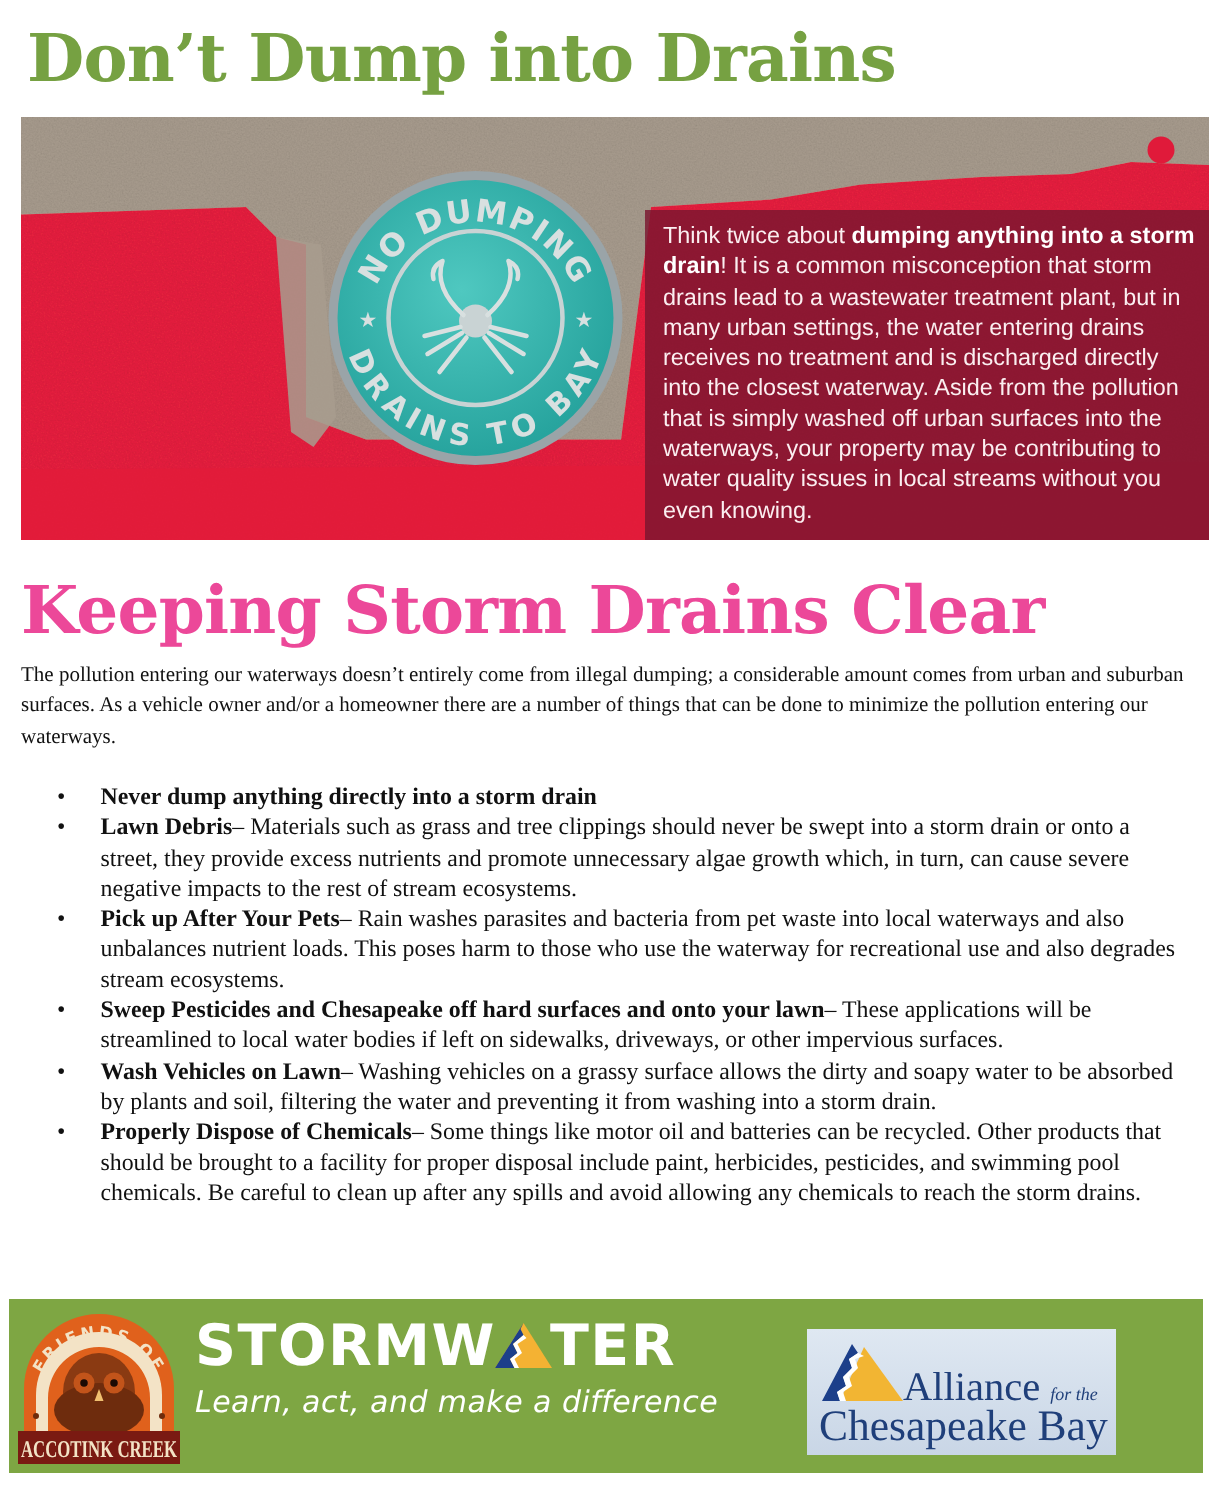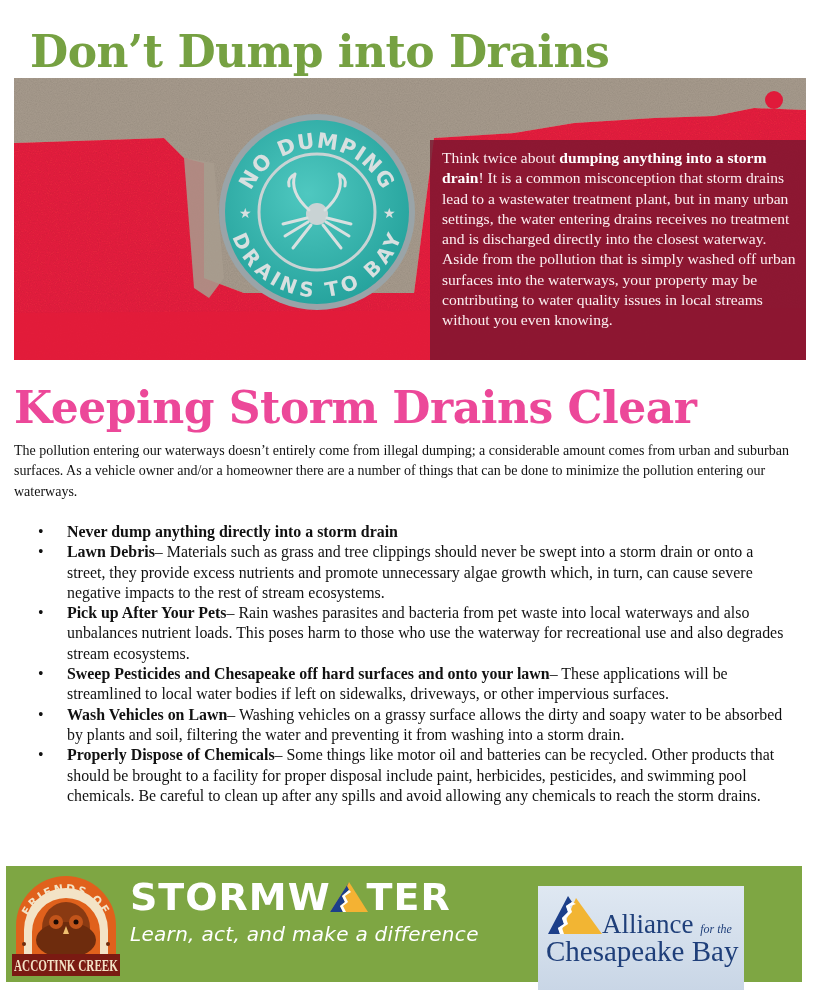--- a/index.html
+++ b/index.html
@@ -1,34 +1,34 @@
 <!DOCTYPE html>
 <html><head>
 <meta charset="utf-8">
 <style>
   html, body { margin: 0; padding: 0; background: #ffffff; }
   body { width: 816px; height: 991px; position: relative; overflow: hidden; font-family: "Liberation Serif", serif; color: #111; }
 
   .title-main {
-    position: absolute; left: 14px; top: 6px; margin: 16px;
+    position: absolute; left: 14px; top: 6px; margin: 4px;
     font-family: "DejaVu Serif", serif; font-weight: bold;
     font-size: 44px; line-height: 60px; color: #76a142; letter-spacing: -0.5px;
   }
 
   .hero {
     position: absolute; left: 14px; top: 78px; width: 792px; height: 282px;
     overflow: hidden; background: #a79d92;
   }
   .hero svg.photo { position: absolute; left: 0; top: 0; }
 
   .hero-text {
     position: absolute; left: 416px; top: 62px; width: 376px; height: 220px;
     background: rgba(122, 22, 48, 0.82);
     box-sizing: border-box; padding: 8px 8px 0 12px;
-    color: #fbeef0; font-family: Liberation Serif, serif; font-size: 15.6px; line-height: 20.3px;
+    color: #fbeef0; font-family: Liberation Sans, sans-serif; font-size: 15.6px; line-height: 20.3px;
   }
   .hero-text b { font-weight: bold; color: #fff; }
 
   .subtitle {
     position: absolute; left: 14px; top: 384px; margin: 0;
     font-family: "DejaVu Serif", serif; font-weight: bold;
     font-size: 44px; line-height: 48px; color: #ec4899; letter-spacing: -0.5px;
   }
 
   .intro {
@@ -51,21 +51,21 @@
   .owl-logo { position: absolute; left: 4px; top: 4px; width: 112px; height: 108px; }
   .rys {
     position: absolute; left: 124px; top: 10px; color: #fff; font-family: "DejaVu Sans", sans-serif;
   }
   .rys .l1 { font-weight: bold; font-size: 21px; line-height: 22px; letter-spacing: 0.5px; display: block; }
   .rys .l2 { font-weight: bold; font-size: 38px; line-height: 42px; letter-spacing: 1px; display: flex; align-items: center; }
   .rys .l2 .mtn { display: inline-block; width: 40px; height: 34px; margin: 0 -2px 0 -2px; }
   .rys .l3 { font-size: 20px; line-height: 28px; display: block; font-style: italic; letter-spacing: 0.3px; margin-top: 2px;}
 
   .alliance {
-    position: absolute; left: 532px; top: 20px; width: 206px; height: 104px;
+    position: absolute; left: 532px; top: 20px; width: 206px; height: 84px;
     background: linear-gradient(#dfe8f2, #c9d6e6);
   }
   .alliance svg { position: absolute; left: 8px; top: 8px; }
   .alliance .a1 { position: absolute; left: 64px; top: 24px; font-family: "Liberation Serif", serif; color: #1f3f7a; font-size: 27px; line-height: 28px; white-space: nowrap; }
   .alliance .a1 i { font-size: 12px; font-style: italic; }
   .alliance .a2 { position: absolute; left: 8px; top: 50px; font-family: "Liberation Serif", serif; color: #1f3f7a; font-size: 29px; line-height: 30px; white-space: nowrap; }
 </style>
 </head>
 <body>
 

